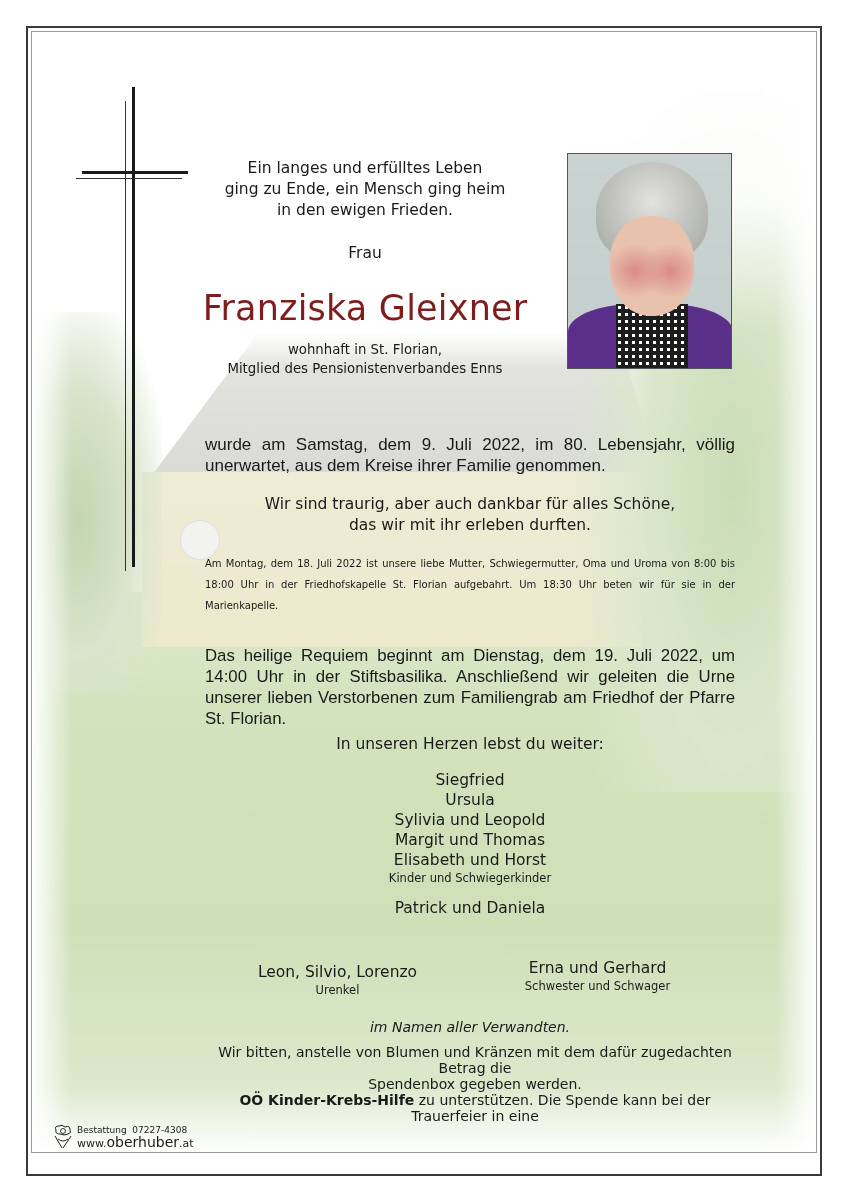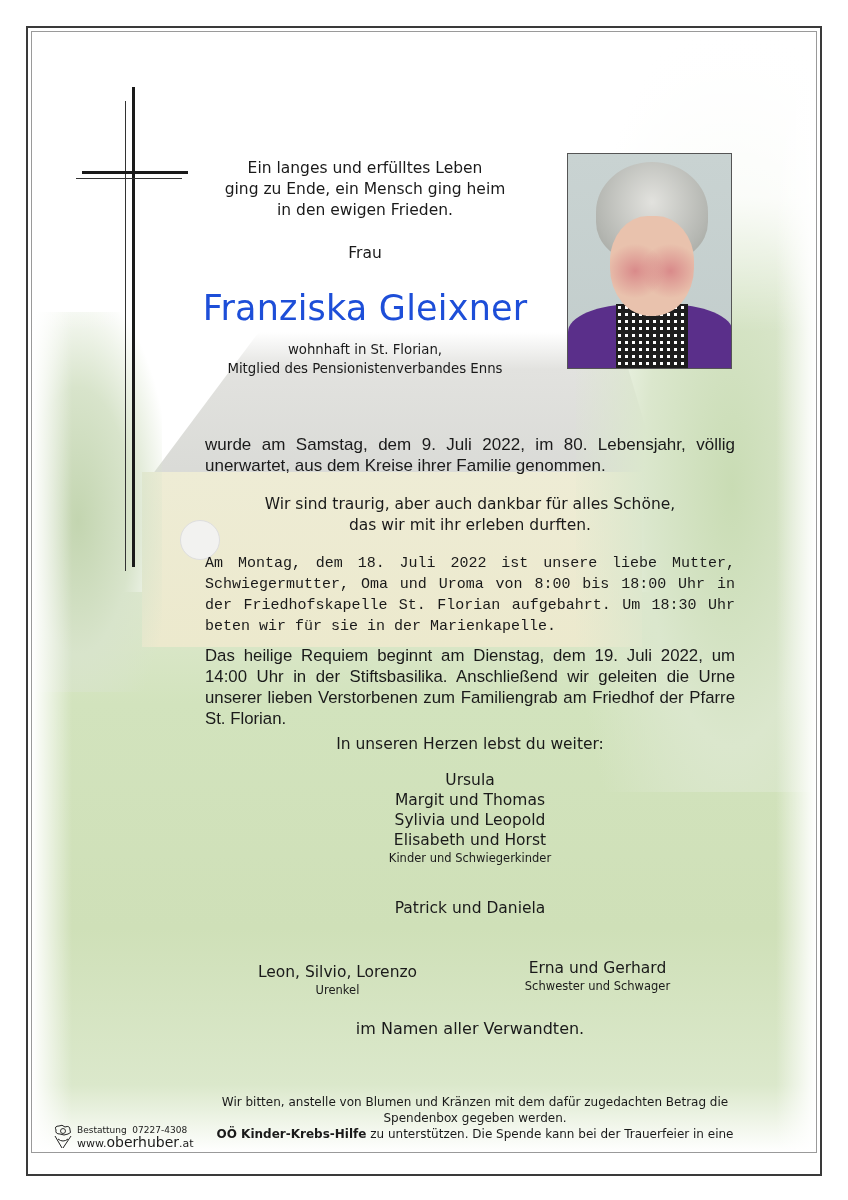--- a/index.html
+++ b/index.html
@@ -53,36 +53,36 @@
      background:#5a2f8a; border-radius:40% 40% 0 0; }
   .portrait .collar { position:absolute; left:48px; top:150px; width:72px; height:70px;
      background: radial-gradient(circle, #ffffff 1.5px, #1d1d1d 2px); background-size:7px 7px; }
 
   .center { position:absolute; text-align:center; }
   .txt { position:absolute; font-size:15.5px; line-height:21px; }
   .just { text-align:justify; text-align-last:left; }
 
   .intro { left:200px; top:158px; width:330px; font-size:15.5px; line-height:21px; }
   .frau { left:300px; top:244px; width:130px; font-size:15.5px; }
-  .name { left:190px; top:286px; width:350px; font-size:35px; line-height:44px; letter-spacing:0.2px; color:#1d4ed8; }
+  .name { left:190px; top:286px; width:350px; font-size:35px; line-height:44px; letter-spacing:0.2px; color:#7f1d1d; }
   .sub { left:200px; top:340px; width:330px; font-size:13.3px; line-height:19px; }
 
   .p1 { left:205px; top:434px; width:530px; font-family:"Liberation Sans", sans-serif; font-size:17px; line-height:21px; }
   .p2 { left:205px; top:494px; width:530px; font-size:15.5px; line-height:21px; }
-  .p3 { left:205px; top:553px; width:530px; font-size:15px; line-height:21px;font-family:Liberation Mono, monospace; }
+  .p3 { left:205px; top:553px; width:530px; font-size:10px; line-height:21px; }
   .p4 { left:205px; top:645px; width:530px; font-family:"Liberation Sans", sans-serif; font-size:16.8px; line-height:21px; }
 
   .herzen { left:205px; top:735px; width:530px; font-size:15.5px; }
   .names { left:205px; top:770px; width:530px; font-size:15.5px; line-height:20px; font-weight:500; }
   .caption { font-size:11.5px; line-height:16px; display:block;text-align:center; }
   .enkel { left:200px; top:898px; width:540px; font-size:15.5px; line-height:20px; }
   .urenkel { left:245px; top:962px; width:185px; font-size:15.5px; line-height:20px; }
   .schwester { left:500px; top:958px; width:195px; font-size:15.5px; line-height:20px; }
-  .namen { left:205px; top:1019px; width:530px; font-size:16px; font-weight:500; }
-  .spende { left:215px; top:1094px; width:520px; font-size:12px; line-height:16px; }
+  .namen { left:205px; top:1019px; width:530px; font-size:14px; font-weight:500;font-style:italic; }
+  .spende { left:215px; top:1044px; width:520px; font-size:14px; line-height:16px; }
 
   .logo { position:absolute; left:52px; top:1124px; width:130px; height:30px; }
   .logo-icon { position:absolute; left:0; top:0; width:22px; height:26px; }
   .logo-line1 { position:absolute; left:25px; top:1px; font-size:9px; line-height:11px; white-space:nowrap; }
   .logo-line2 { position:absolute; left:25px; top:11px; font-size:11px; line-height:14px; white-space:nowrap; }
   .logo-line2 .big { font-size:14px;margin-top:16px; }
   .logo-line2 .small { font-size:11px; }
 </style>
 </head>
 <body>
@@ -133,23 +133,24 @@
 <div class="txt p2 center">
   <div>Wir sind traurig, aber auch dankbar für alles Schöne,</div>
   <div>das wir mit ihr erleben durften.</div>
 </div>
 <div class="txt p3 just">Am Montag, dem 18. Juli 2022 ist unsere liebe Mutter, Schwiegermutter, Oma und Uroma von 8:00 bis 18:00 Uhr in der Friedhofskapelle St. Florian aufgebahrt. Um 18:30 Uhr beten wir für sie in der Marienkapelle.</div>
 <div class="txt p4 just">Das heilige Requiem beginnt am Dienstag, dem 19. Juli 2022, um 14:00 Uhr in der Stiftsbasilika. Anschließend wir geleiten die Urne unserer lieben Verstorbenen zum Familiengrab am Friedhof der Pfarre St. Florian.</div>
 
 <div class="center herzen">In unseren Herzen lebst du weiter:</div>
 
 <div class="center names">
+  <div>Siegfried</div>
   <div>Ursula</div>
+  <div>Sylivia und Leopold</div>
   <div>Margit und Thomas</div>
-  <div>Sylivia und Leopold</div>
   <div>Elisabeth und Horst</div>
   <span class="caption">Kinder und Schwiegerkinder</span>
 </div>
 
 <div class="center enkel">
   <div>Patrick und Daniela</div>
 </div>
 
 <div class="center urenkel">
   <div>Leon, Silvio, Lorenzo</div>

